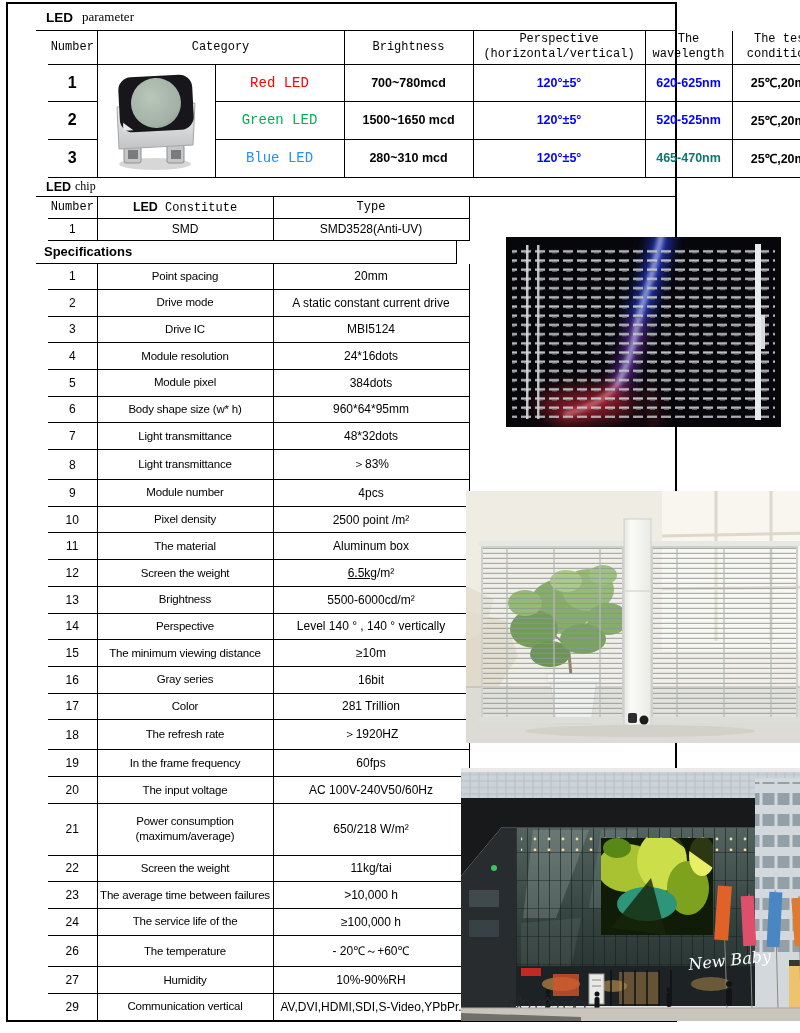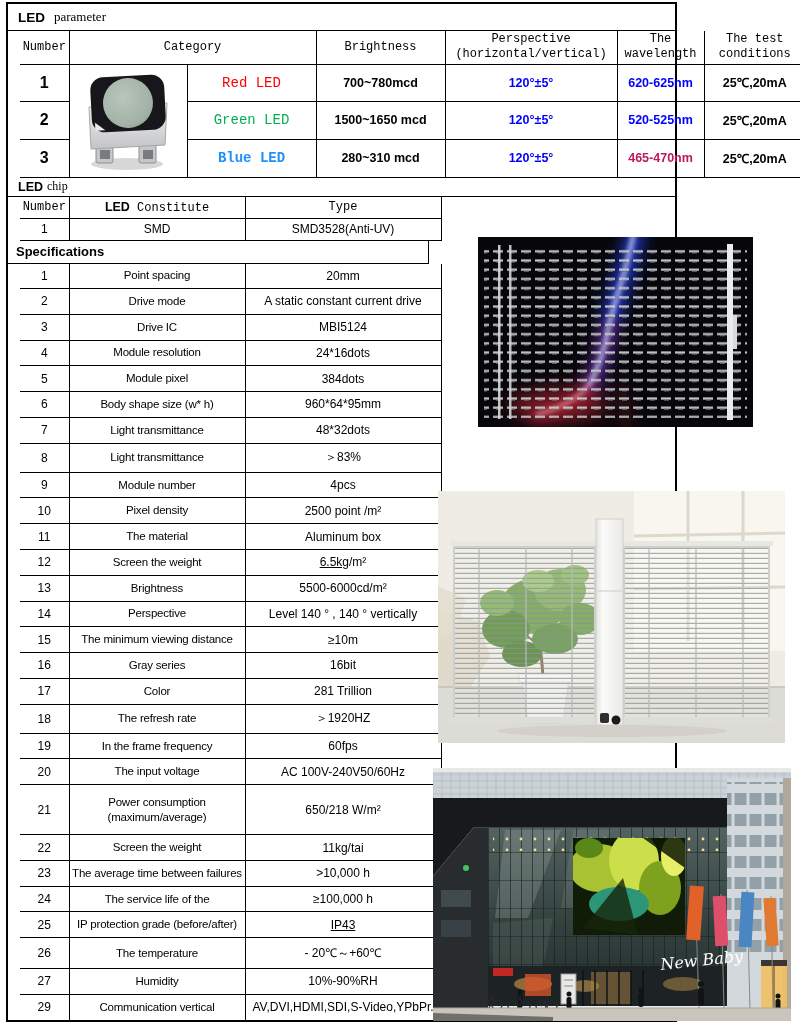--- a/index.html
+++ b/index.html
@@ -3,21 +3,21 @@
 <meta charset="utf-8">
 <style>
   * { box-sizing: border-box; }
   html,body { margin:0; padding:0; }
   body {
     width:800px; height:1033px; background:#fff; position:relative;
     font-family:"Liberation Sans", sans-serif; color:#000;
   }
   .doc {
     position:absolute; left:6px; top:2px; width:671px; height:1020px;
-    border:2px solid #000; background:#fff;
+    border:2px solid #000; background:#fff;padding-left:28px;
   }
 
   
   .title-bar { height:27px; border-bottom:1px solid #000; display:flex; align-items:center; padding-left:10px; }
   .title-bold { font-weight:bold; font-size:13.5px; }
   .title-rest { font-family:Liberation Serif, serif; font-size:13px; margin-left:9px; }
   .chip-bar { height:19px; border-bottom:1px solid #000; display:flex; align-items:center; padding-left:10px; }
   .chip-bar .title-bold { font-size:12.5px; }
   .chip-bar .title-rest { font-size:12px; margin-left:4px; }
 
@@ -139,24 +139,24 @@
       <tr>
         <td class="p-num">2</td>
         <td class="p-cat" style="color: rgb(0, 176, 80);">Green LED</td>
         <td class="p-val">1500~1650 mcd</td>
         <td class="p-val" style="color: rgb(0, 0, 255);">120°±5°</td>
         <td class="p-val" style="color: rgb(0, 0, 255);">520-525nm</td>
         <td class="p-val">25℃,20mA</td>
       </tr>
       <tr>
         <td class="p-num">3</td>
-        <td class="p-cat" style="color: rgb(30, 144, 255); font-weight: bold;">Blue LED</td>
+        <td class="p-cat" style="color: rgb(30, 144, 255);">Blue LED</td>
         <td class="p-val">280~310 mcd</td>
         <td class="p-val" style="color: rgb(0, 0, 255);">120°±5°</td>
-        <td class="p-val" style="color: #be185d;">465-470nm</td>
+        <td class="p-val" style="color: #0f766e;">465-470nm</td>
         <td class="p-val">25℃,20mA</td>
       </tr>
     </tbody>
   </table>
 
   <div class="chip-bar">
     <span class="title-bold">LED</span>
     <span class="title-rest">chip</span>
   </div>
 
@@ -307,25 +307,20 @@
             </tr>
             <tr>
               <td class="spec-num">23</td>
               <td class="spec-item">The average time between failures</td>
               <td class="spec-value">&gt;10,000 h</td>
             </tr>
             <tr>
               <td class="spec-num">24</td>
               <td class="spec-item">The service life of the</td>
               <td class="spec-value">≥100,000 h</td>
-            </tr>
-            <tr>
-              <td class="spec-num">25</td>
-              <td class="spec-item">IP protection grade (before/after)</td>
-              <td class="spec-value"><span class="u">IP43</span><span></span></td>
             </tr>
             <tr>
               <td class="spec-num">26</td>
               <td class="spec-item">The temperature</td>
               <td class="spec-value">- 20℃～+60℃</td>
             </tr>
             <tr>
               <td class="spec-num">27</td>
               <td class="spec-item">Humidity</td>
               <td class="spec-value">10%-90%RH</td>

